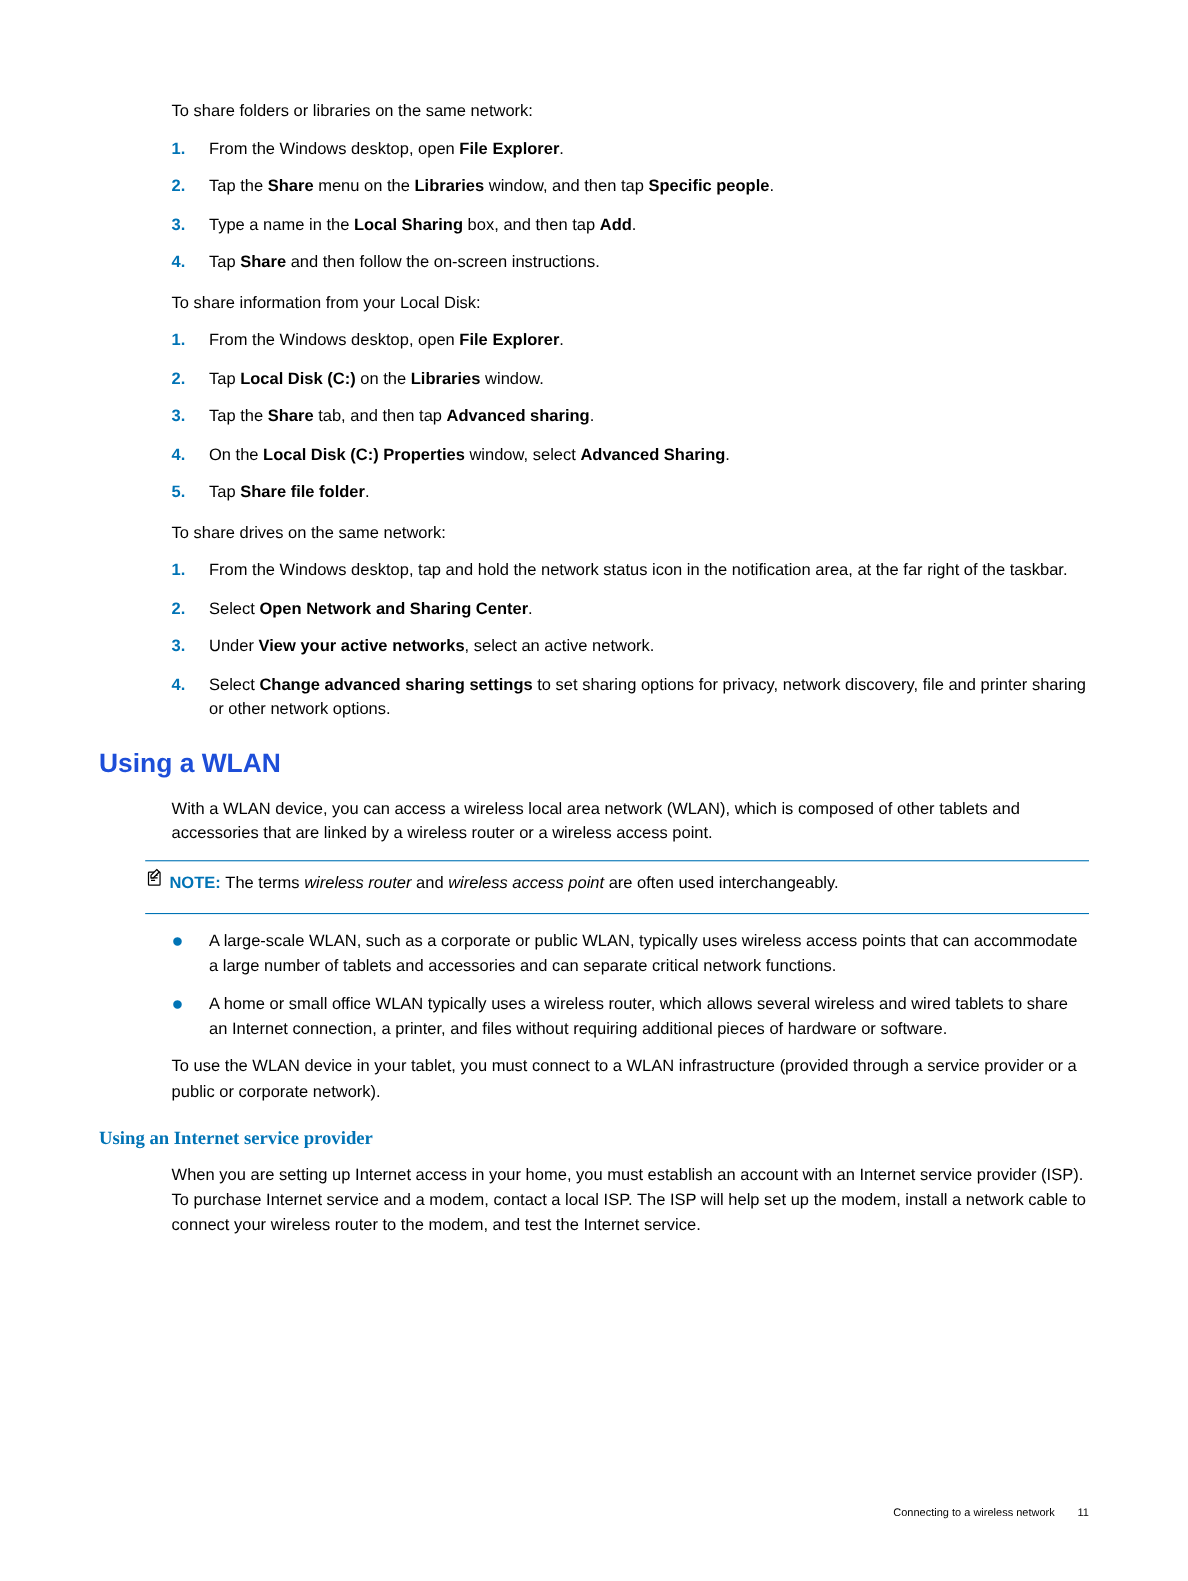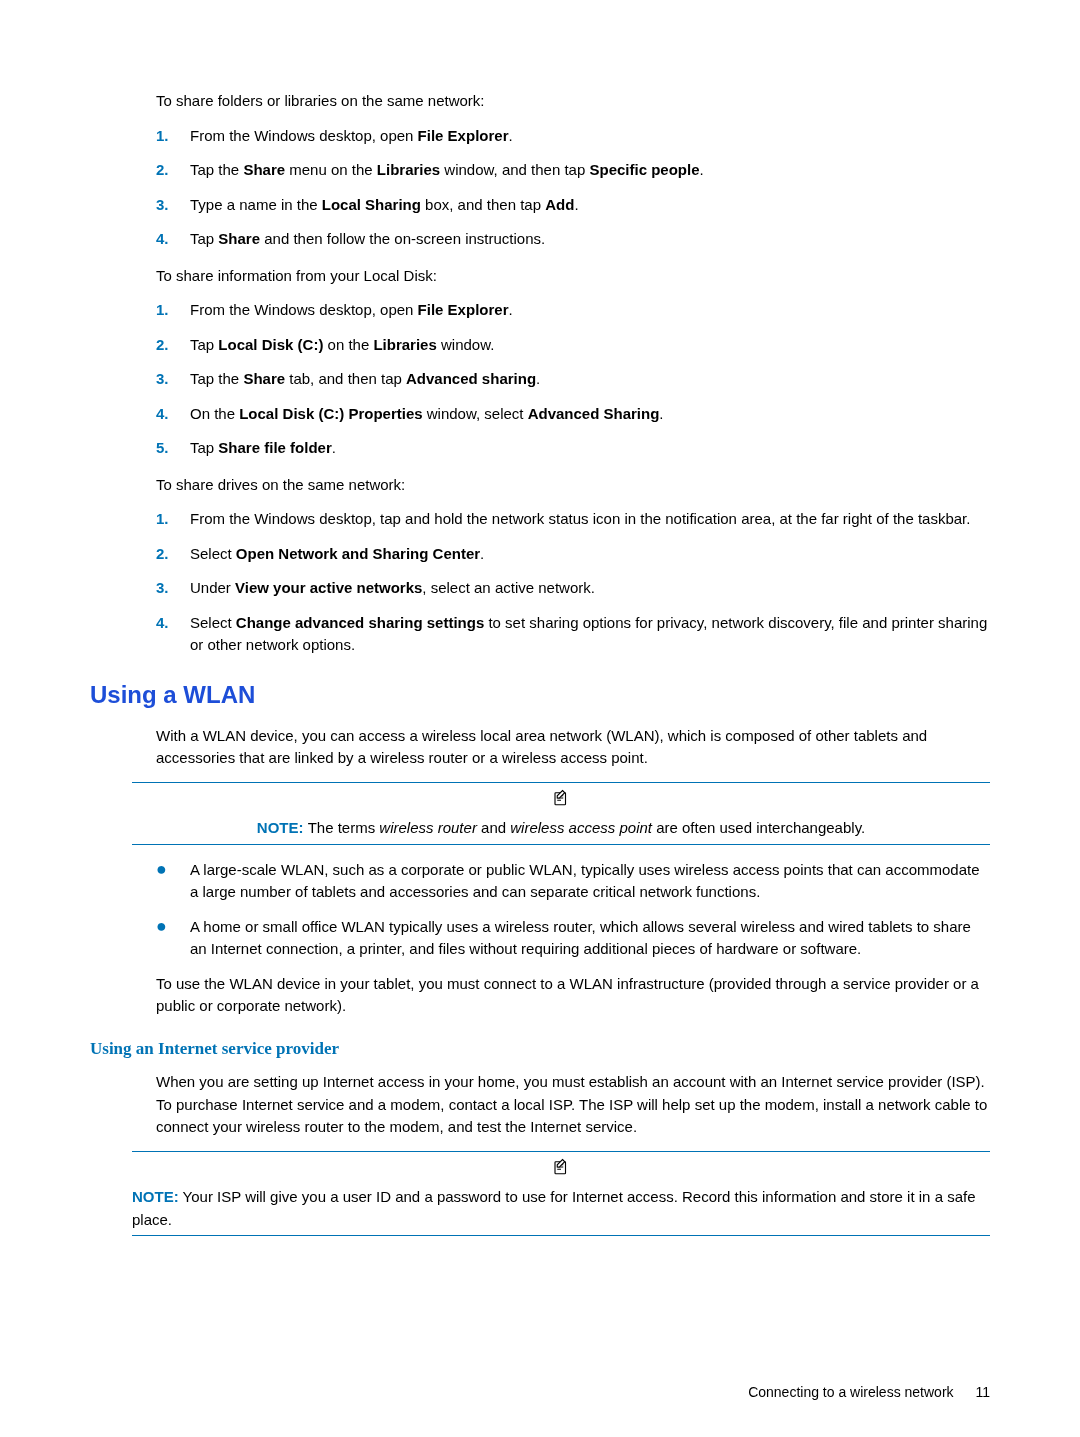--- a/index.html
+++ b/index.html
@@ -60,26 +60,25 @@
       margin-bottom: 10px;
       margin-left: 0;
       font-family: Liberation Serif, serif;
     }
     .para {
       margin-bottom: 12px;
     }
     .note-box {
       border-top: 1px solid #0073b5;
       border-bottom: 1px solid #0073b5;
-      padding: 4px 0 4px 0;
+      padding: 4px 0 16px 0;
       margin-bottom: 14px;
       display: flex;
-      align-items: center;
+      align-items: flex-end;
       gap: 4px;
-      flex-direction: column;
     }
     .note-icon {
       flex-shrink: 0;
       margin-top: 2px;
     }
     .note-label {
       color: #0073b5;
       font-weight: bold;
     }
     .note-text {
@@ -100,23 +99,23 @@
       color: #0073b5;
       min-width: 34px;
       font-size: 18px;
       line-height: 1.2;
     }
     .bullet-text {
       flex: 1;
     }
     .footer {
       position: absolute;
-      bottom: 34px;
+      bottom: 54px;
       right: 90px;
-      font-size: 14px;
+      font-size: 10px;
     }
     .footer-page {
       margin-left: 18px;
     }
   </style>
 </head>
 <body>
 
 <div class="content">
   <p class="intro-text">To share folders or libraries on the same network:</p>
@@ -212,31 +211,18 @@
     </ul>
 
   <p class="para">To use the WLAN device in your tablet, you must connect to a WLAN infrastructure (provided through a service provider or a public or corporate network).</p>
 </div>
 
 <h3>Using an Internet service provider</h3>
 
 <div class="content">
   <p class="para">When you are setting up Internet access in your home, you must establish an account with an Internet service provider (ISP). To purchase Internet service and a modem, contact a local ISP. The ISP will help set up the modem, install a network cable to connect your wireless router to the modem, and test the Internet service.</p>
 
-  <div class="note-box" style="margin-left:-24px;">
-    <span class="note-icon">
-      <svg width="18" height="18" viewBox="0 0 24 24" fill="none" stroke="#000" stroke-width="1.5">
-        <rect x="4" y="5" width="14" height="16" rx="1"></rect>
-        <path d="M7 9h8M7 12h8M7 15h5"></path>
-        <path d="M14 2l3 3-7 7-3 0 0-3z" fill="#fff"></path>
-      </svg>
-    </span>
-    <span class="note-text">
-      <span class="note-label">NOTE:</span>
-      <span>Your ISP will give you a user ID and a password to use for Internet access. Record this information and store it in a safe place.</span>
-    </span>
-  </div>
 </div>
 
 <div class="footer">
   <span>Connecting to a wireless network</span>
   <span class="footer-page">11</span>
 </div>
 
 </body></html>

